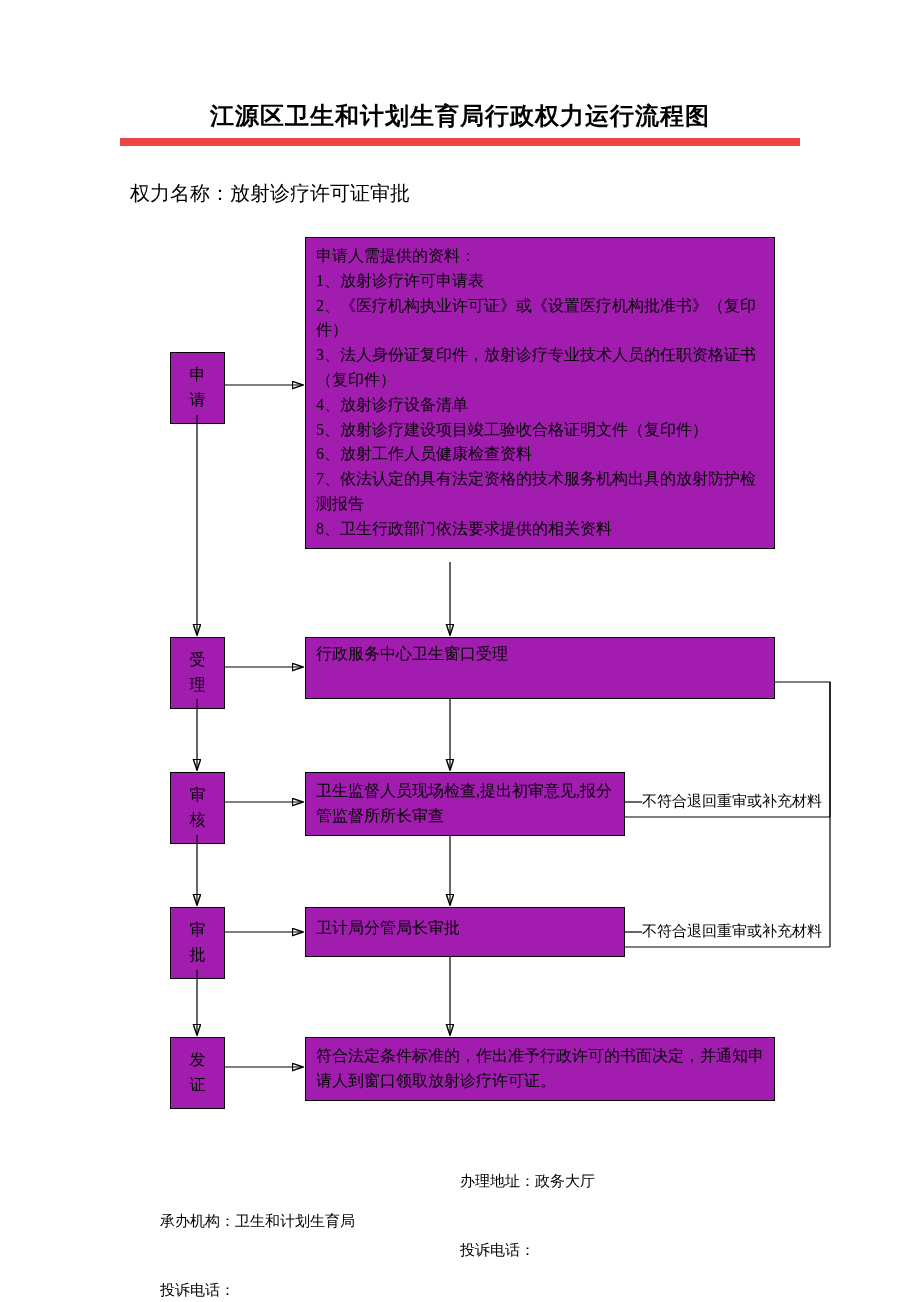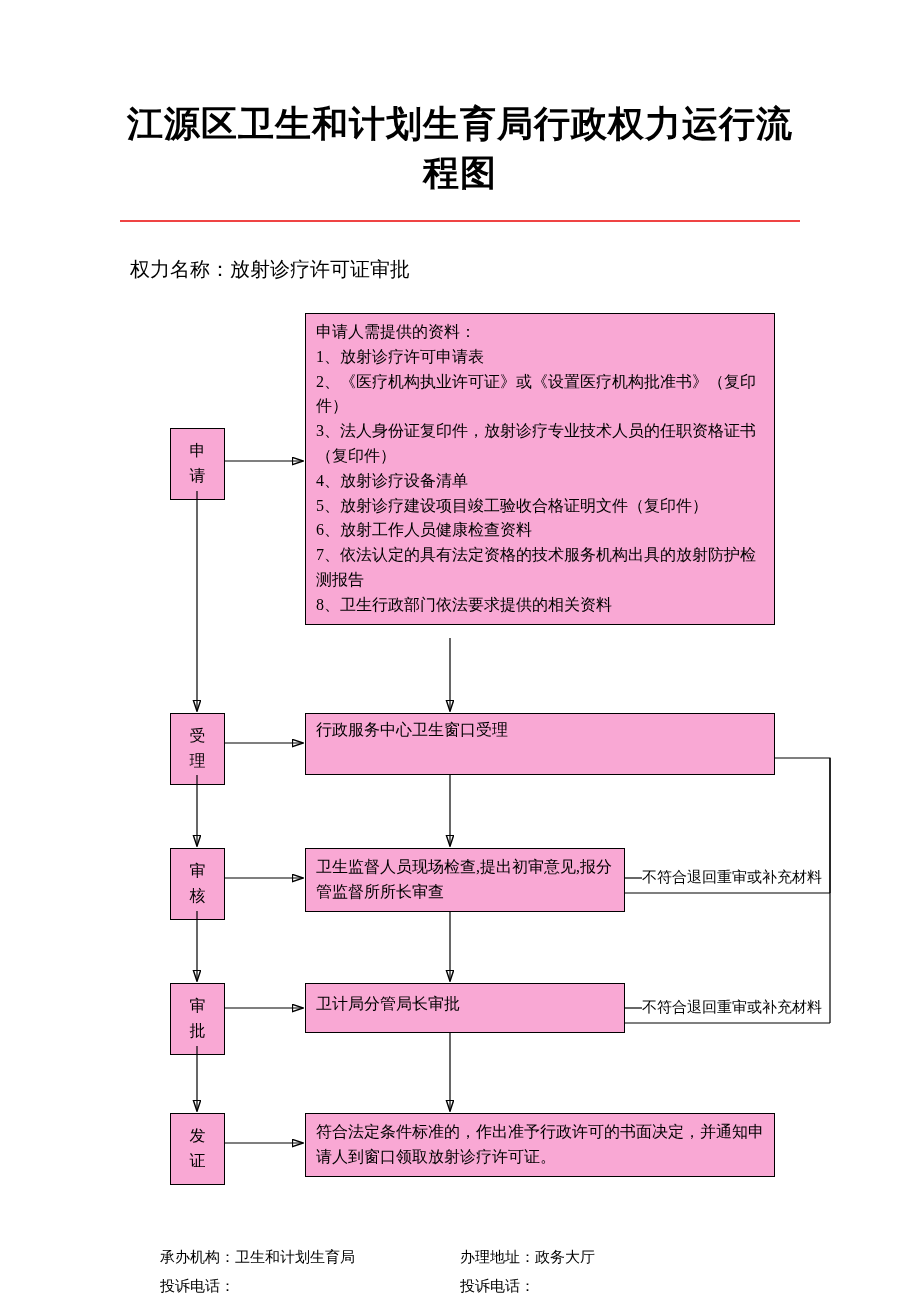--- a/index.html
+++ b/index.html
@@ -8,43 +8,43 @@
     padding: 0;
     background: #fff;
     font-family: "SimSun", "宋体", serif;
     color: #000;
     width: 920px;
   }
   .page {
     padding: 100px 70px 60px 70px;
   }
   .title {
-    font-size: 36px;
+    font-size: 24px;
     text-align: center;
-    padding-bottom: 22px;
-    border-bottom: 2px solid #ef4444;
+    padding-bottom: 6px;
+    border-bottom: 8px solid #ef4444;
     margin: 0 50px 18px 50px;
     letter-spacing: 1px;
   }
   .subtitle {
     font-size: 20px;
     margin-left: 60px;
     margin-bottom: 30px;
     margin-top: 34px;
   }
   .diagram {
     position: relative;
     margin-left: 60px;
     width: 720px;
     height: 900px;
   }
   .box {
     position: absolute;
     border: 1px solid #000;
-    background: #f9a8d4;
+    background: #a21caf;
     font-size: 16px;
     line-height: 1.55;
     padding: 6px 10px;
   }
   .step {
     width: 55px;
     text-align: center;
     padding: 10px 6px;
     writing-mode: horizontal-tb;
   }
@@ -63,21 +63,21 @@
     stroke:#000;
     stroke-width:1.2;
     fill:none;
   }
   .footer {
     margin: 30px 0 0 90px;
     font-size: 15px;
     line-height: 1.9;
   }
   .footer-row { display:flex; }
-  .footer-col { flex:0 0 300px; }
+  .footer-col { flex:0 0 300px;margin-top:40px; }
 </style>
 </head>
 <body>
 <div class="page">
 
 <h1 class="title">江源区卫生和计划生育局行政权力运行流程图</h1>
 
 <div class="subtitle">权力名称：放射诊疗许可证审批</div>
 
 <div class="diagram">

